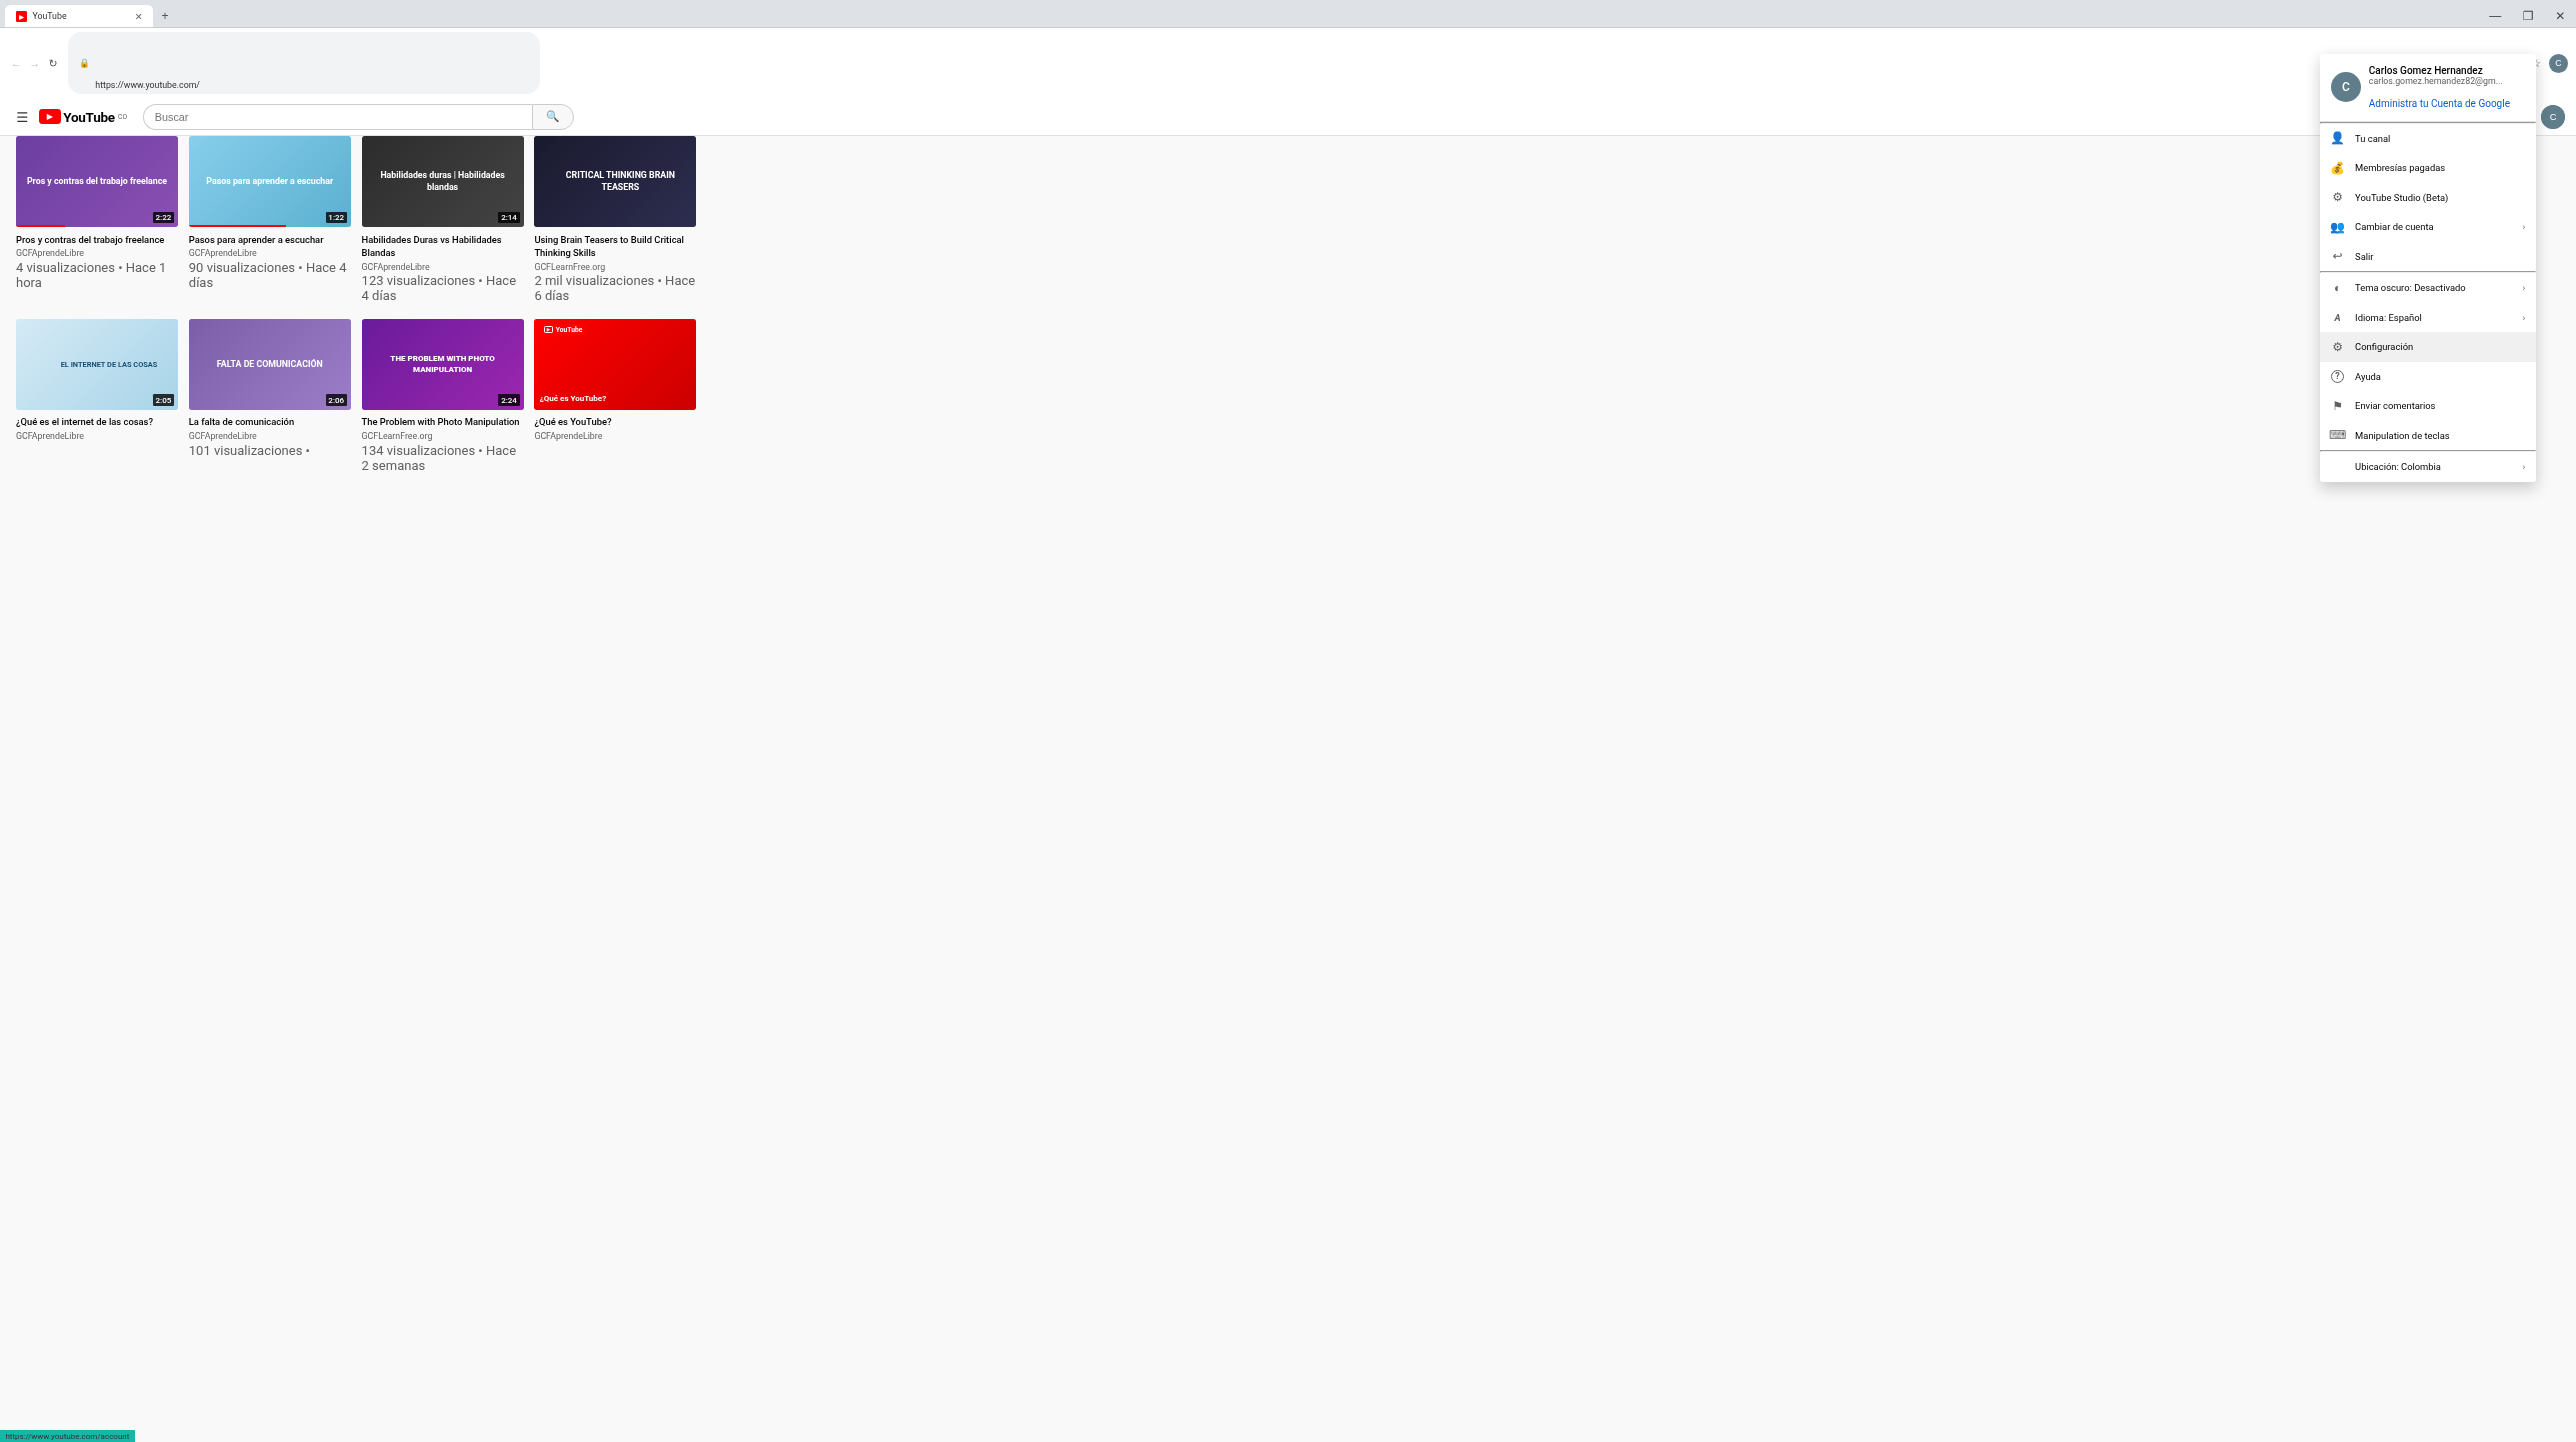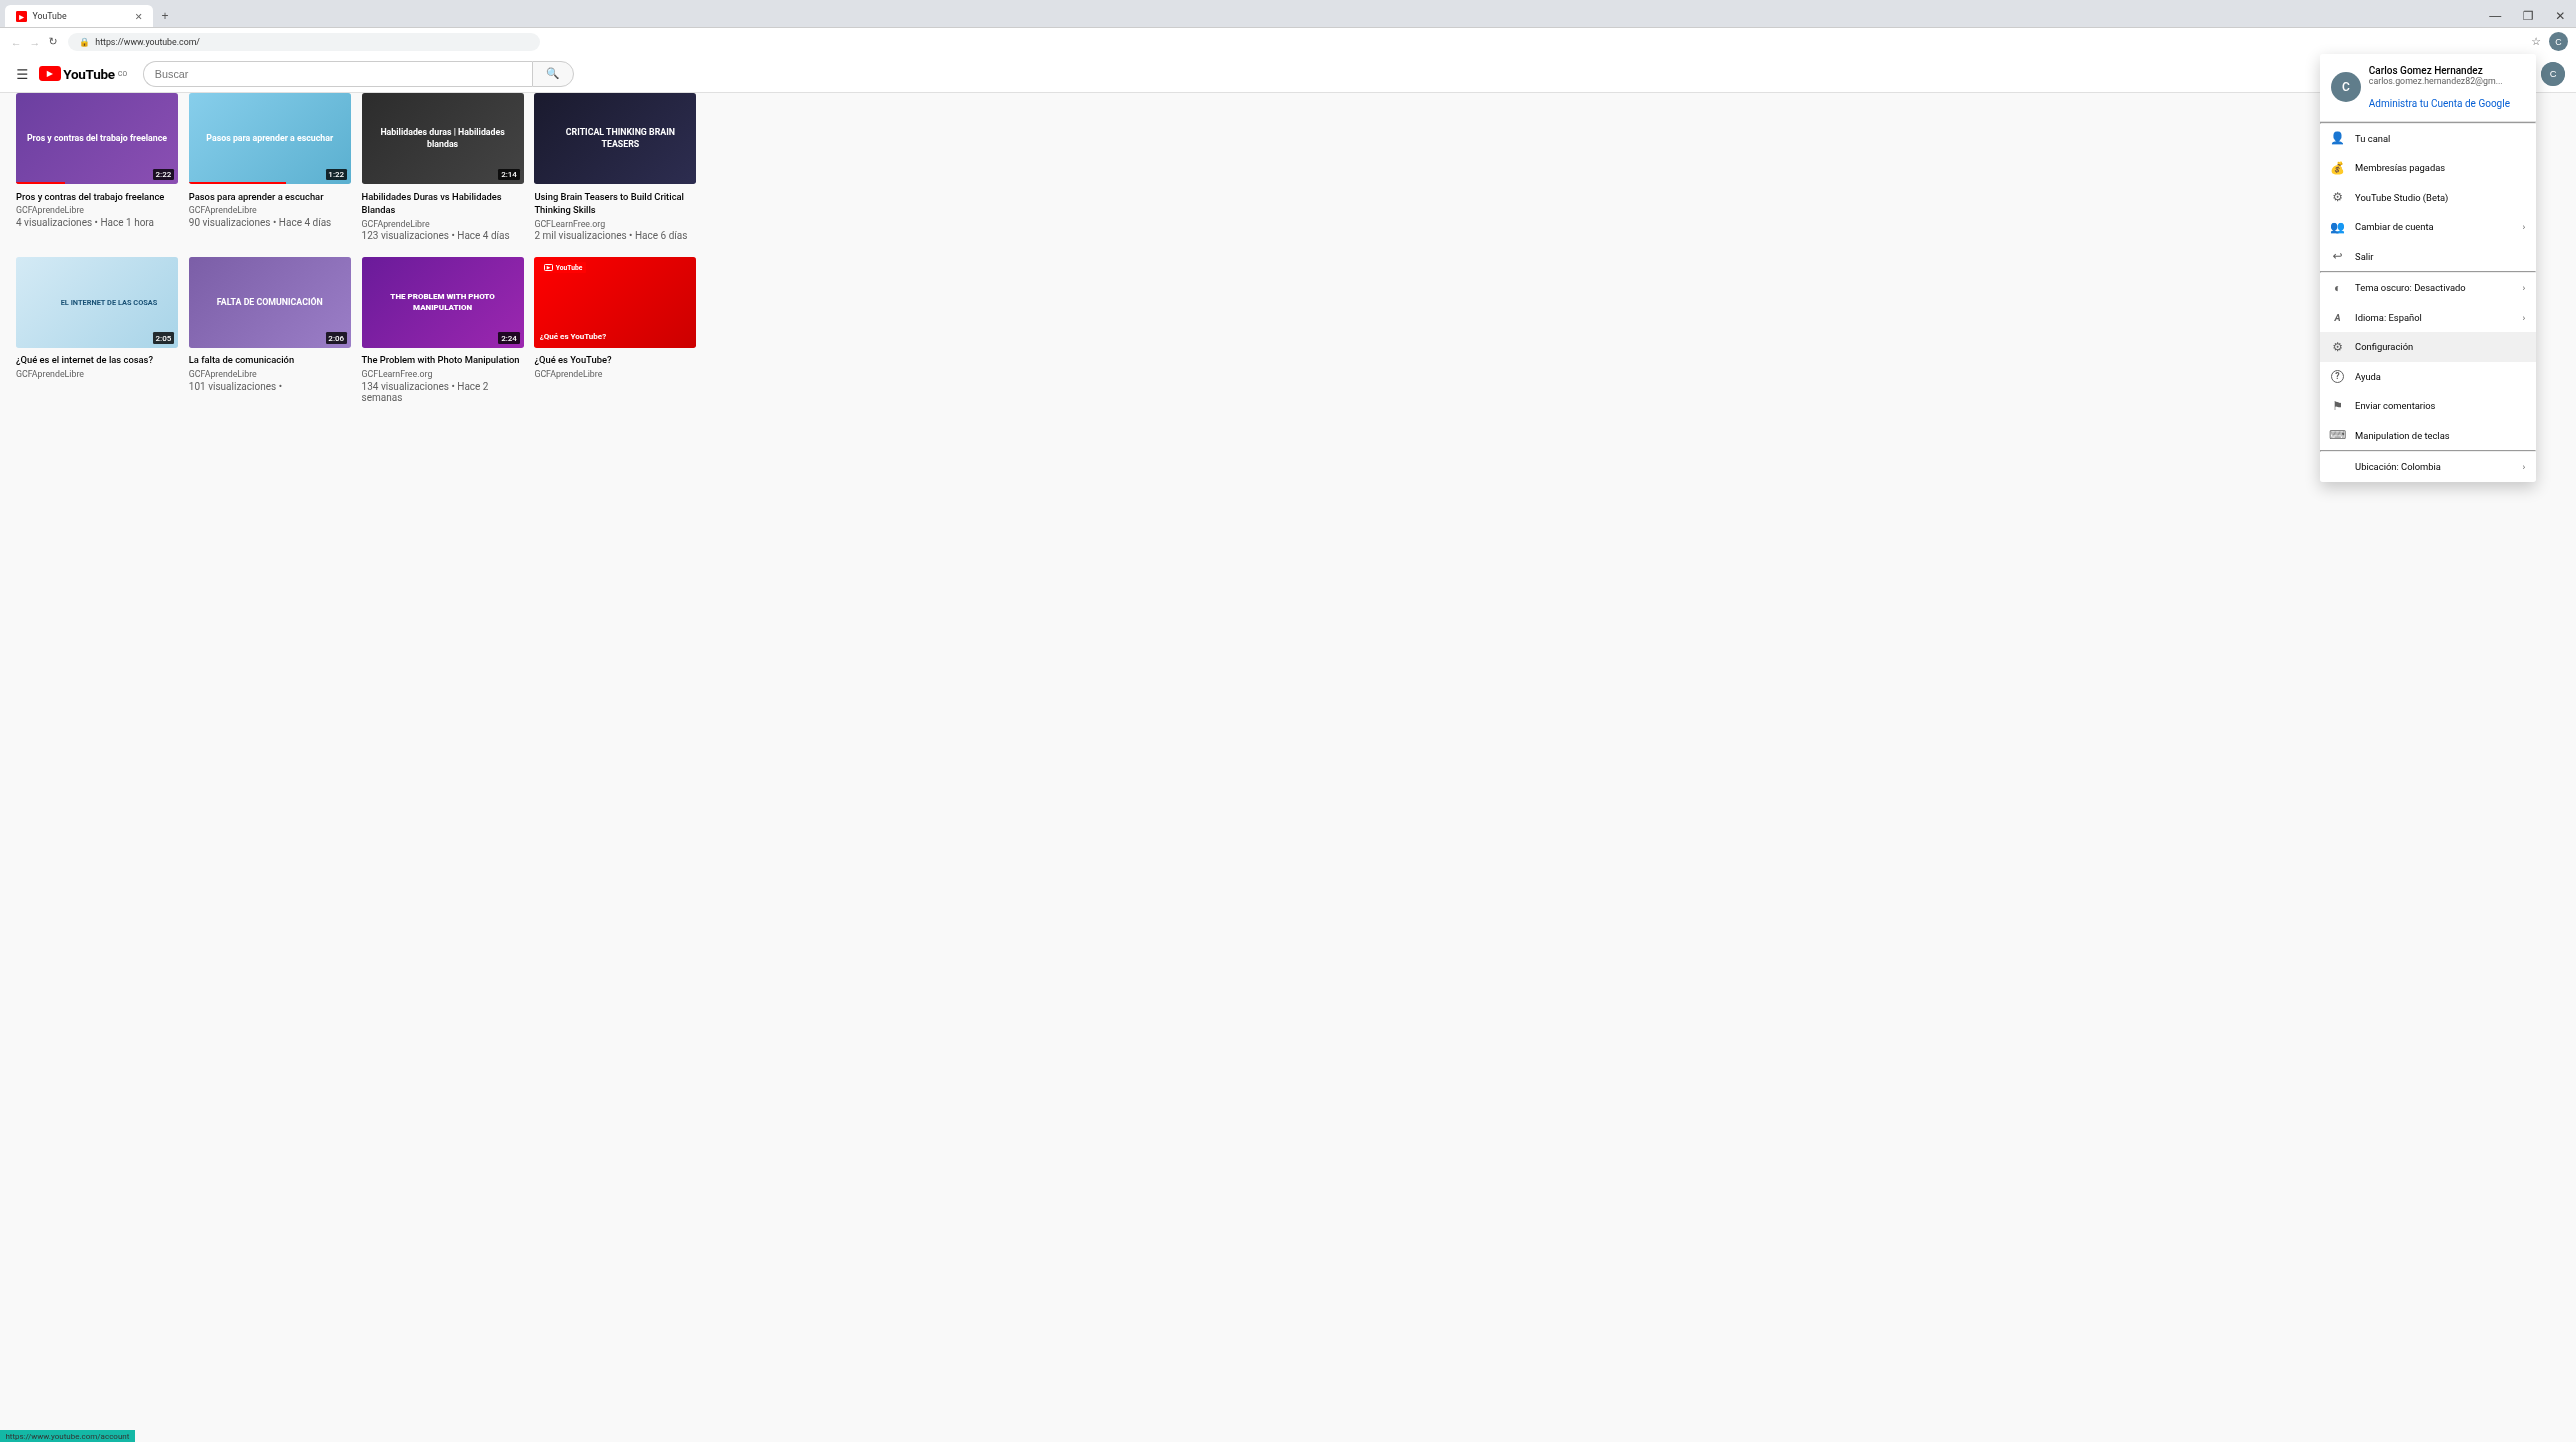--- a/index.html
+++ b/index.html
@@ -48,21 +48,21 @@
       flex:1;
       background:#f1f3f4;
       border-radius:13.5px;
       padding:4px 10.8px;
       font-size:8.8px;
       color:#333;
       display:flex;align-items:center;gap:5.4px;
       max-width: 472px;
     }
     .url-box .lock-icon { color:#4caf50; font-size:8.8px; }
-    .url-text { flex:1; }
+    .url-text { flex:1;margin-top:44px; }
     .browser-actions { display:flex;align-items:center;gap:8px;margin-left:auto; }
     .browser-action-btn { background:none;border:none;cursor:pointer;font-size:10.8px;color:#555; }
 
     
     .yt-header {
       background: #fff;
       display: flex;
       align-items: center;
       padding: 0 10.8px;
       height: 38px;
@@ -115,21 +115,21 @@
     .video-duration {
       position:absolute;bottom:4px;right:4px;
       background:rgba(0,0,0,0.8);color:#fff;
       font-size:8px;font-weight:500;
       padding:1.3px 2.7px;border-radius:1.3px;
     }
     .video-progress { position:absolute;bottom:0;left:0;height:2px;background:#ff0000; }
     .video-info { padding:5.4px 0; }
     .video-title { font-size:9.4px;font-weight:500;color:#030303;line-height:1.4;margin-bottom:2.7px; }
     .video-channel { font-size:8.8px;color:#606060;margin-bottom:1.3px; }
-    .video-meta { font-size:10px;color:#606060; }
+    .video-meta { font-size:13px;color:#606060; }
 
     
     .account-dropdown {
       position: fixed;
       top: 54px;
       right: 40px;
       width: 216px;
       background: #fff;
       border-radius: 2.7px;
       box-shadow: 0 5.4px 16px rgba(0,0,0,0.2);

